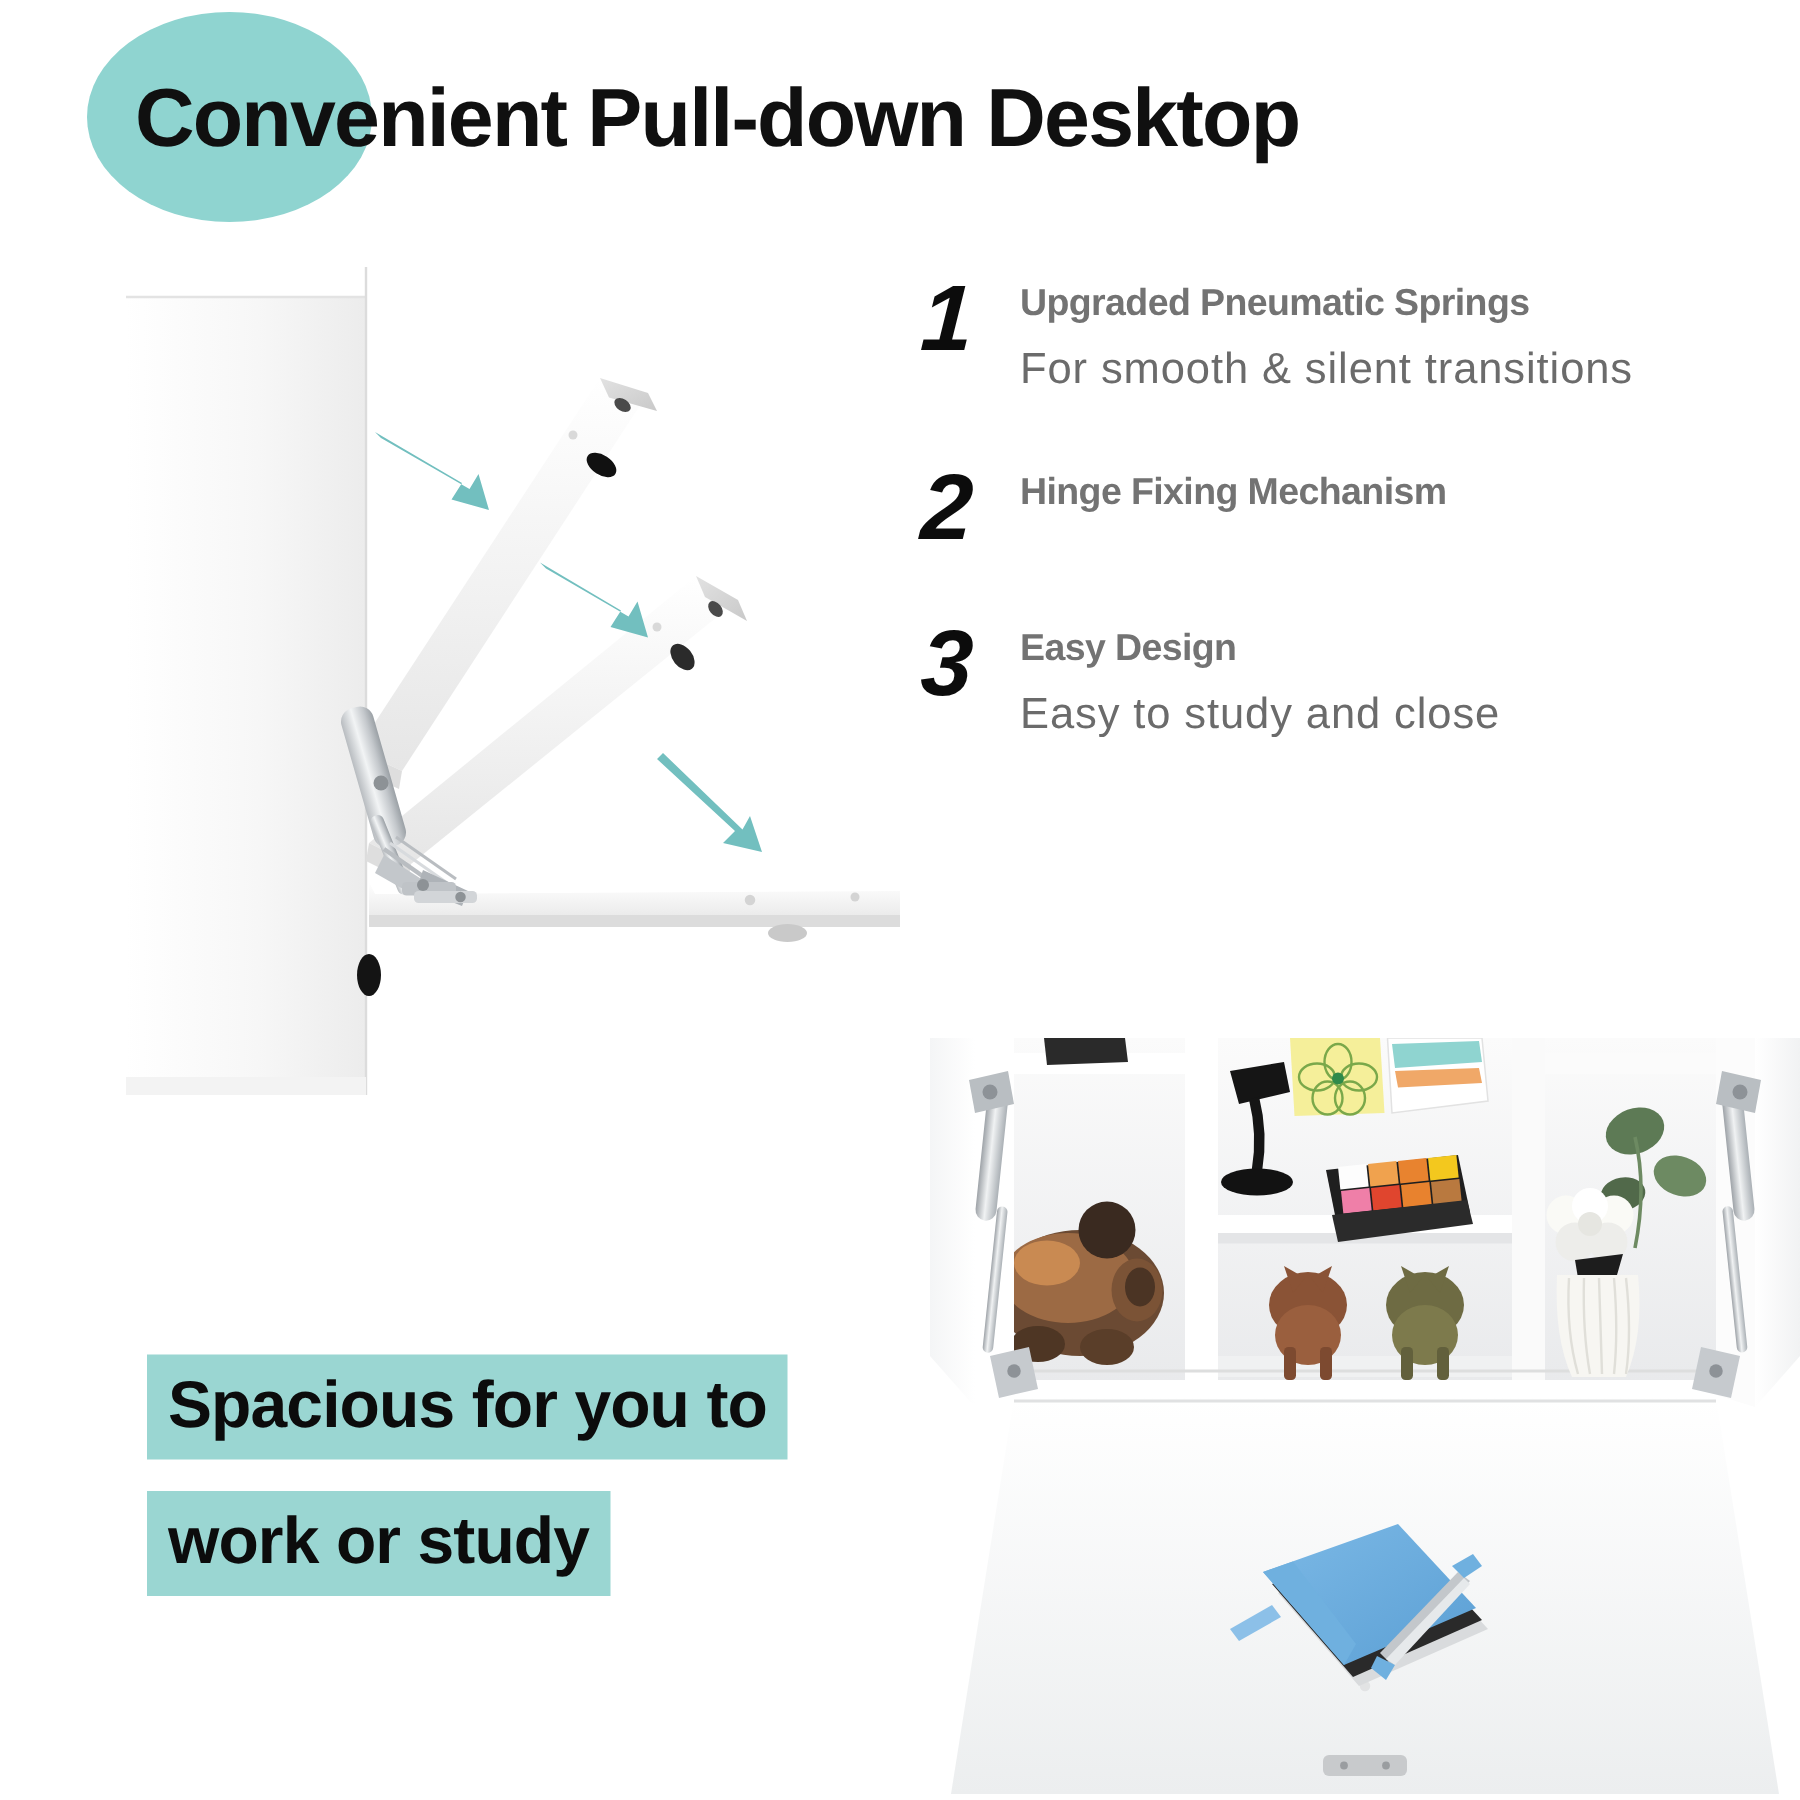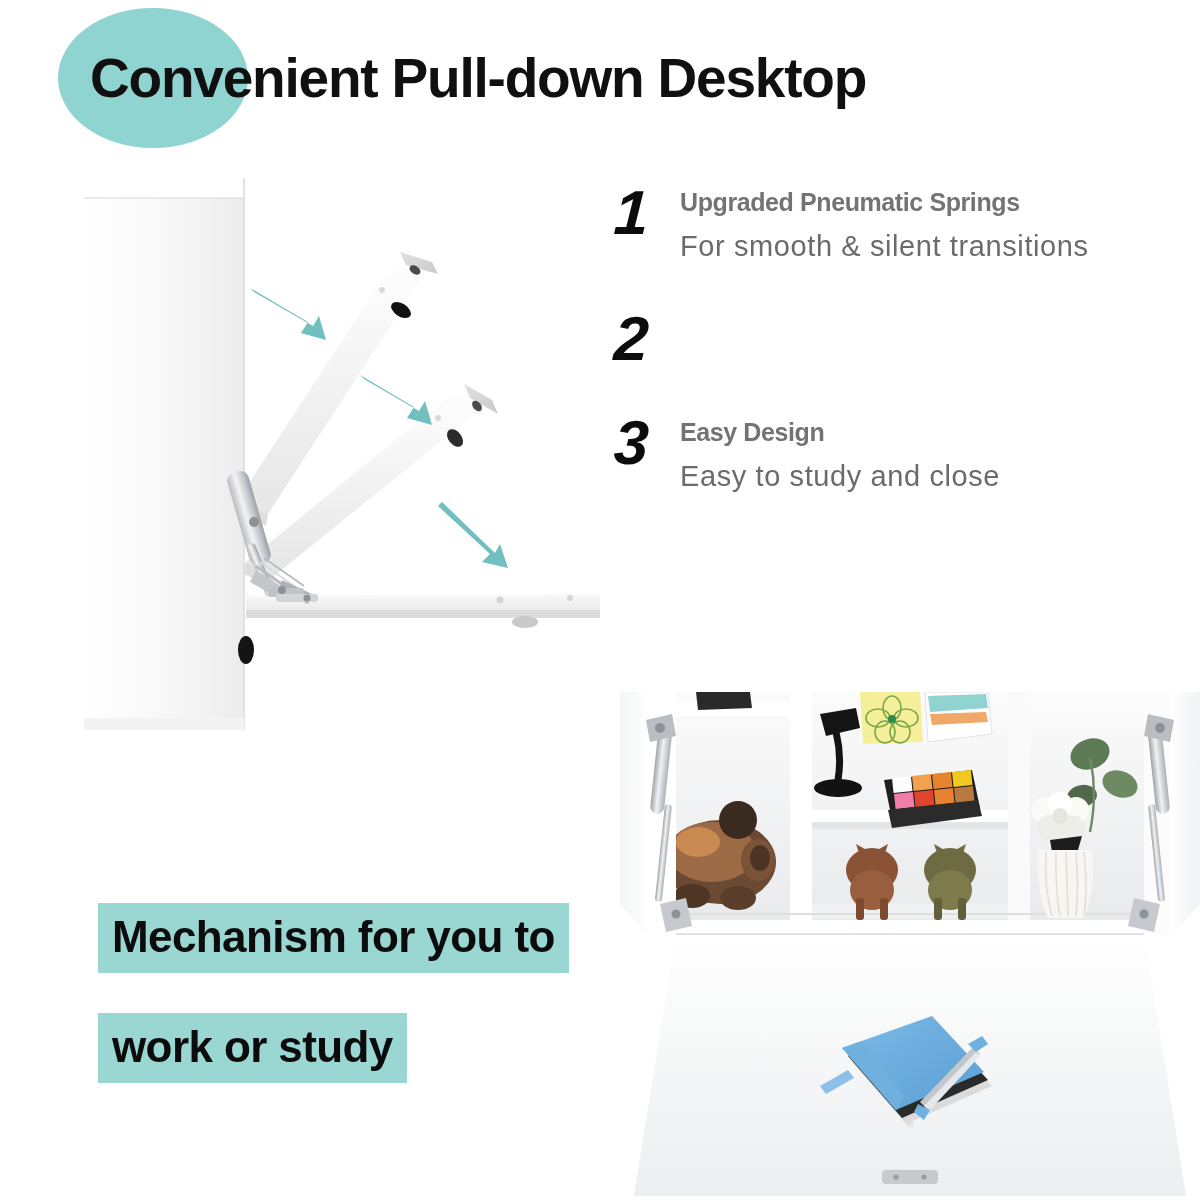--- a/index.html
+++ b/index.html
@@ -48,21 +48,21 @@
   
   #callout { position:absolute; left:98px; top:903px; }
   .callout-line {
     display:inline-block;
     background:#9ad6d2;
     color:#0c0c0c;
     font-size:44px; font-weight:700; letter-spacing:-0.6px;
     padding:9px 14px 11px 14px;
     white-space:nowrap;
   }
-  #callout-line-2-wrap { margin-top:40px; }
+  #callout-line-2-wrap { margin-top:21px; }
 
   
   #photo-left { position:absolute; left:60px; top:170px; width:575px; height:565px; }
 
   
   #photo-right { position:absolute; left:620px; top:692px; width:580px; height:508px; }
 
   svg { display:block; }
 </style>
 </head>
@@ -167,35 +167,36 @@
       <div class="feature-num">1</div>
       <div class="feature-body">
         <div class="feature-title">Upgraded Pneumatic Springs</div>
         <div class="feature-sub">For smooth &amp; silent transitions</div>
       </div>
     </div>
 
     <div class="feature-item">
       <div class="feature-num">2</div>
       <div class="feature-body">
+        <div class="feature-title">Hinge Fixing Mechanism</div>
       </div>
     </div>
 
     <div class="feature-item">
       <div class="feature-num">3</div>
       <div class="feature-body">
         <div class="feature-title">Easy Design</div>
         <div class="feature-sub">Easy to study and close</div>
       </div>
     </div>
 
   </div>
 
   <div id="callout">
-    <div><span class="callout-line">Mechanism for you to</span></div>
+    <div><span class="callout-line">Spacious for you to</span></div>
     <div id="callout-line-2-wrap"><span class="callout-line">work or study</span></div>
   </div>
 
   <div id="photo-right">
     <svg width="580" height="508" viewBox="0 0 580 508">
       <defs>
         <linearGradient id="deskTop" x1="0" y1="0" x2="0" y2="1">
           <stop offset="0" stop-color="#ffffff"></stop>
           <stop offset="1" stop-color="#eceeef"></stop>
         </linearGradient>

